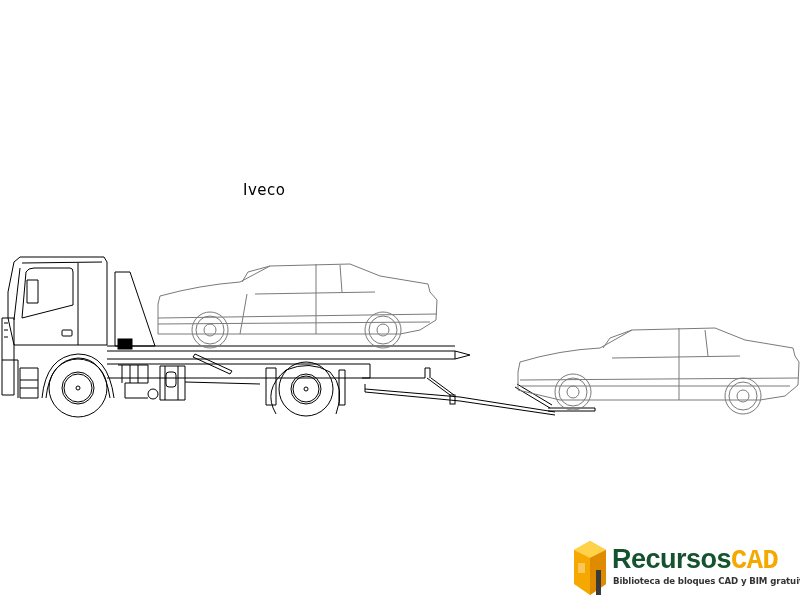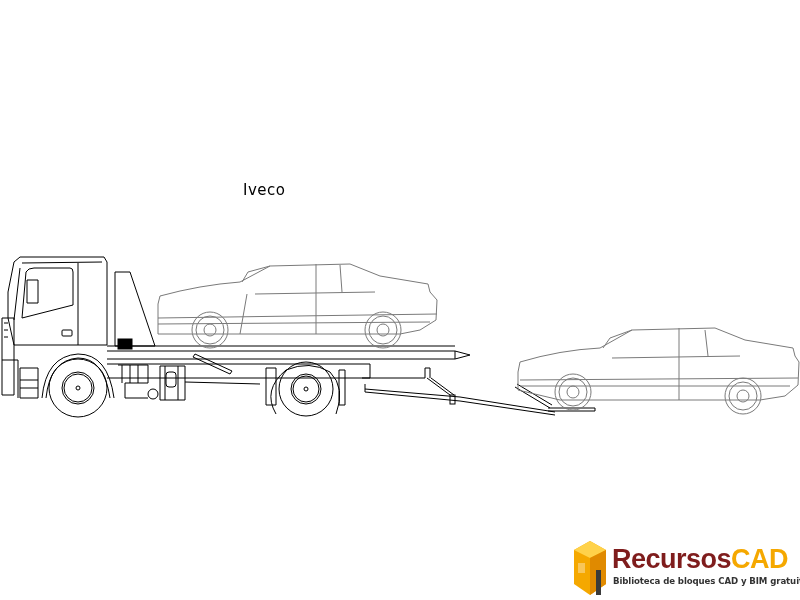--- a/index.html
+++ b/index.html
@@ -1,22 +1,22 @@
 <!DOCTYPE html>
 <html><head>
 <meta charset="utf-8">
 <style>
   html, body { margin:0; padding:0; background:#ffffff; }
   body { width:800px; height:600px; position:relative; overflow:hidden; font-family:"DejaVu Sans", sans-serif; }
   #drawing { position:absolute; left:0; top:0; width:800px; height:600px; }
   .title-label { position:absolute; left:243px; top:181px; font-family:"DejaVu Sans", sans-serif; font-size:15px; color:#000; letter-spacing:0.5px;text-align:center; }
   .logo { position:absolute; left:570px; top:540px; width:230px; height:60px; }
   .logo-text { position:absolute; left:42px; top:4px; font-family:"Liberation Sans", sans-serif; font-weight:bold; font-size:27px; line-height:30px; letter-spacing:-0.5px; }
-  .logo-text .a { color:#7f1d1d; }
-  .logo-text .b { color:#f5a800; }
+  .logo-text .a { color:#14532d; }
+  .logo-text .b { color:#f5a800;font-family:Liberation Mono, monospace; }
   .logo-sub { position:absolute; left:43px; top:36px; font-family:"DejaVu Sans", sans-serif; font-size:8.6px; font-weight:bold; color:#333; white-space:nowrap; letter-spacing:-0.1px; }
 </style>
 </head>
 <body>
 
 <svg id="drawing" viewBox="0 0 800 600" xmlns="http://www.w3.org/2000/svg">
 
   <g fill="none" stroke="#000" stroke-width="1">
 
     <path d="M14,262 L20,257 L104,257 L107,262 L107,345 L14,345 L8,318 L8,292 Z"></path>

